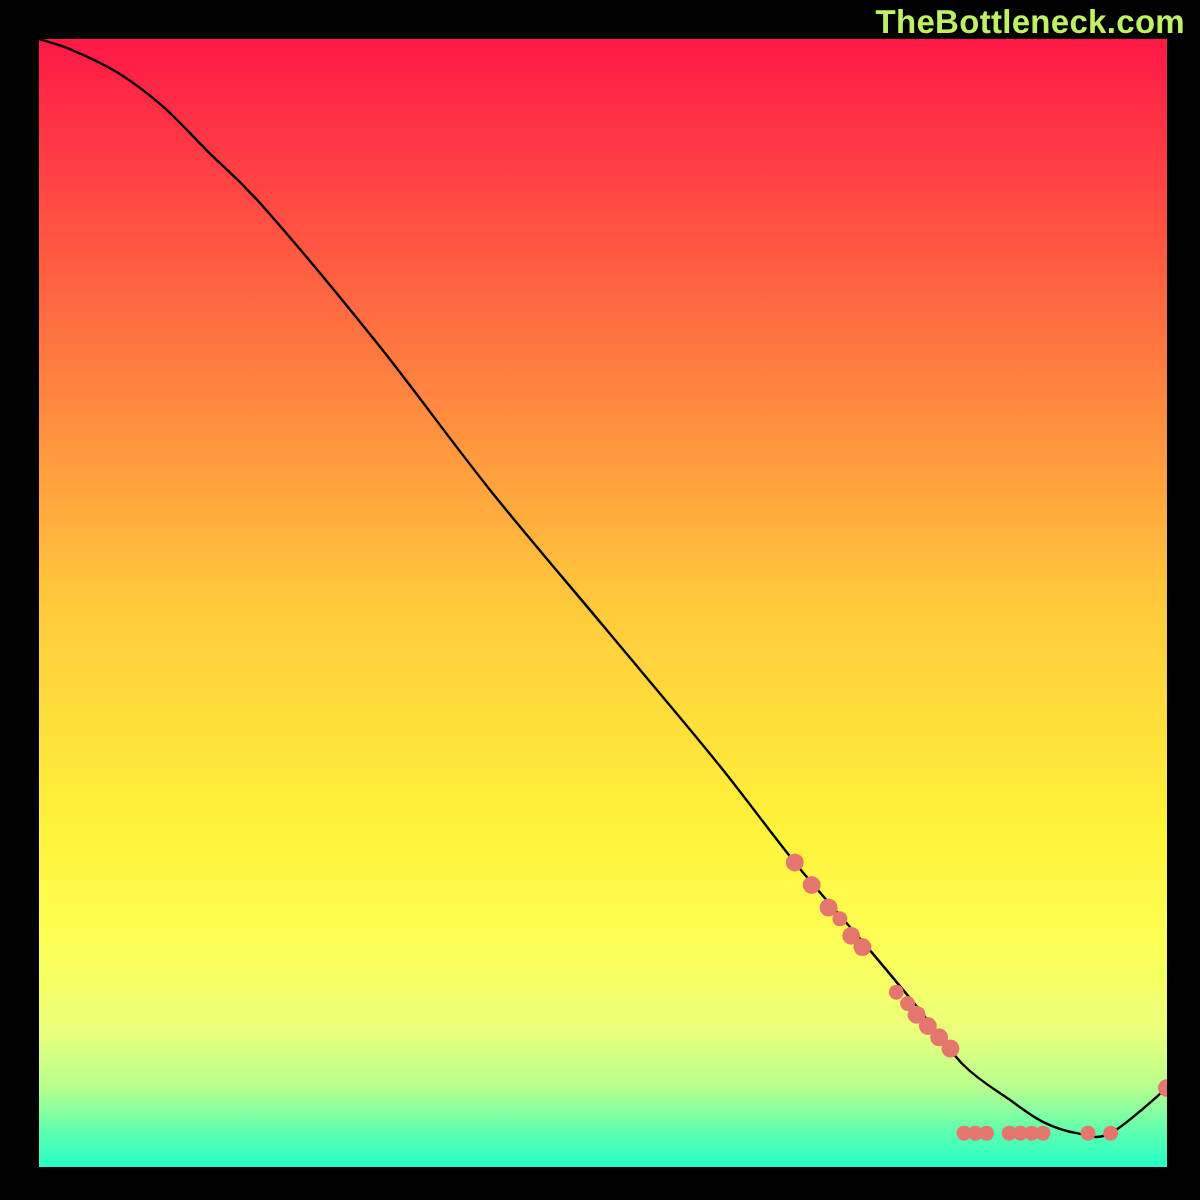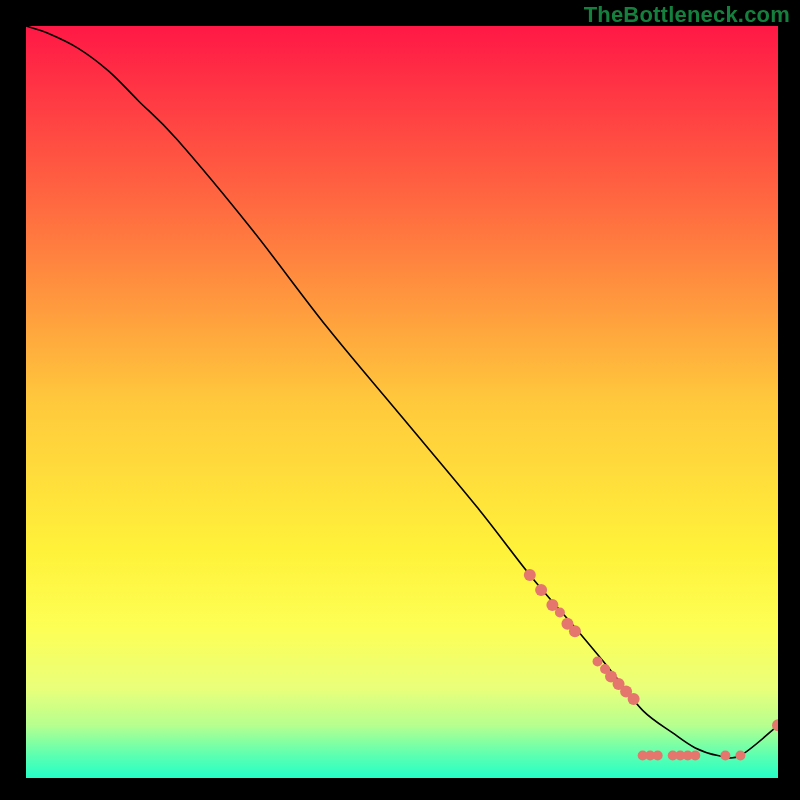--- a/index.html
+++ b/index.html
@@ -8,21 +8,21 @@
     width: 800px;
     height: 800px;
     background: #000;
     position: relative;
     font-family: Arial, Helvetica, sans-serif;
   }
   .watermark {
     position: absolute;
     top: 2px;
     right: 10px;
-    color: #15803d;
+    color: #bef264;
     font-size: 22px;
     font-weight: bold;
     letter-spacing: 0.2px;
   }
   .plot {
     position: absolute;
     left: 26px;
     top: 26px;
     width: 752px;
     height: 752px;

